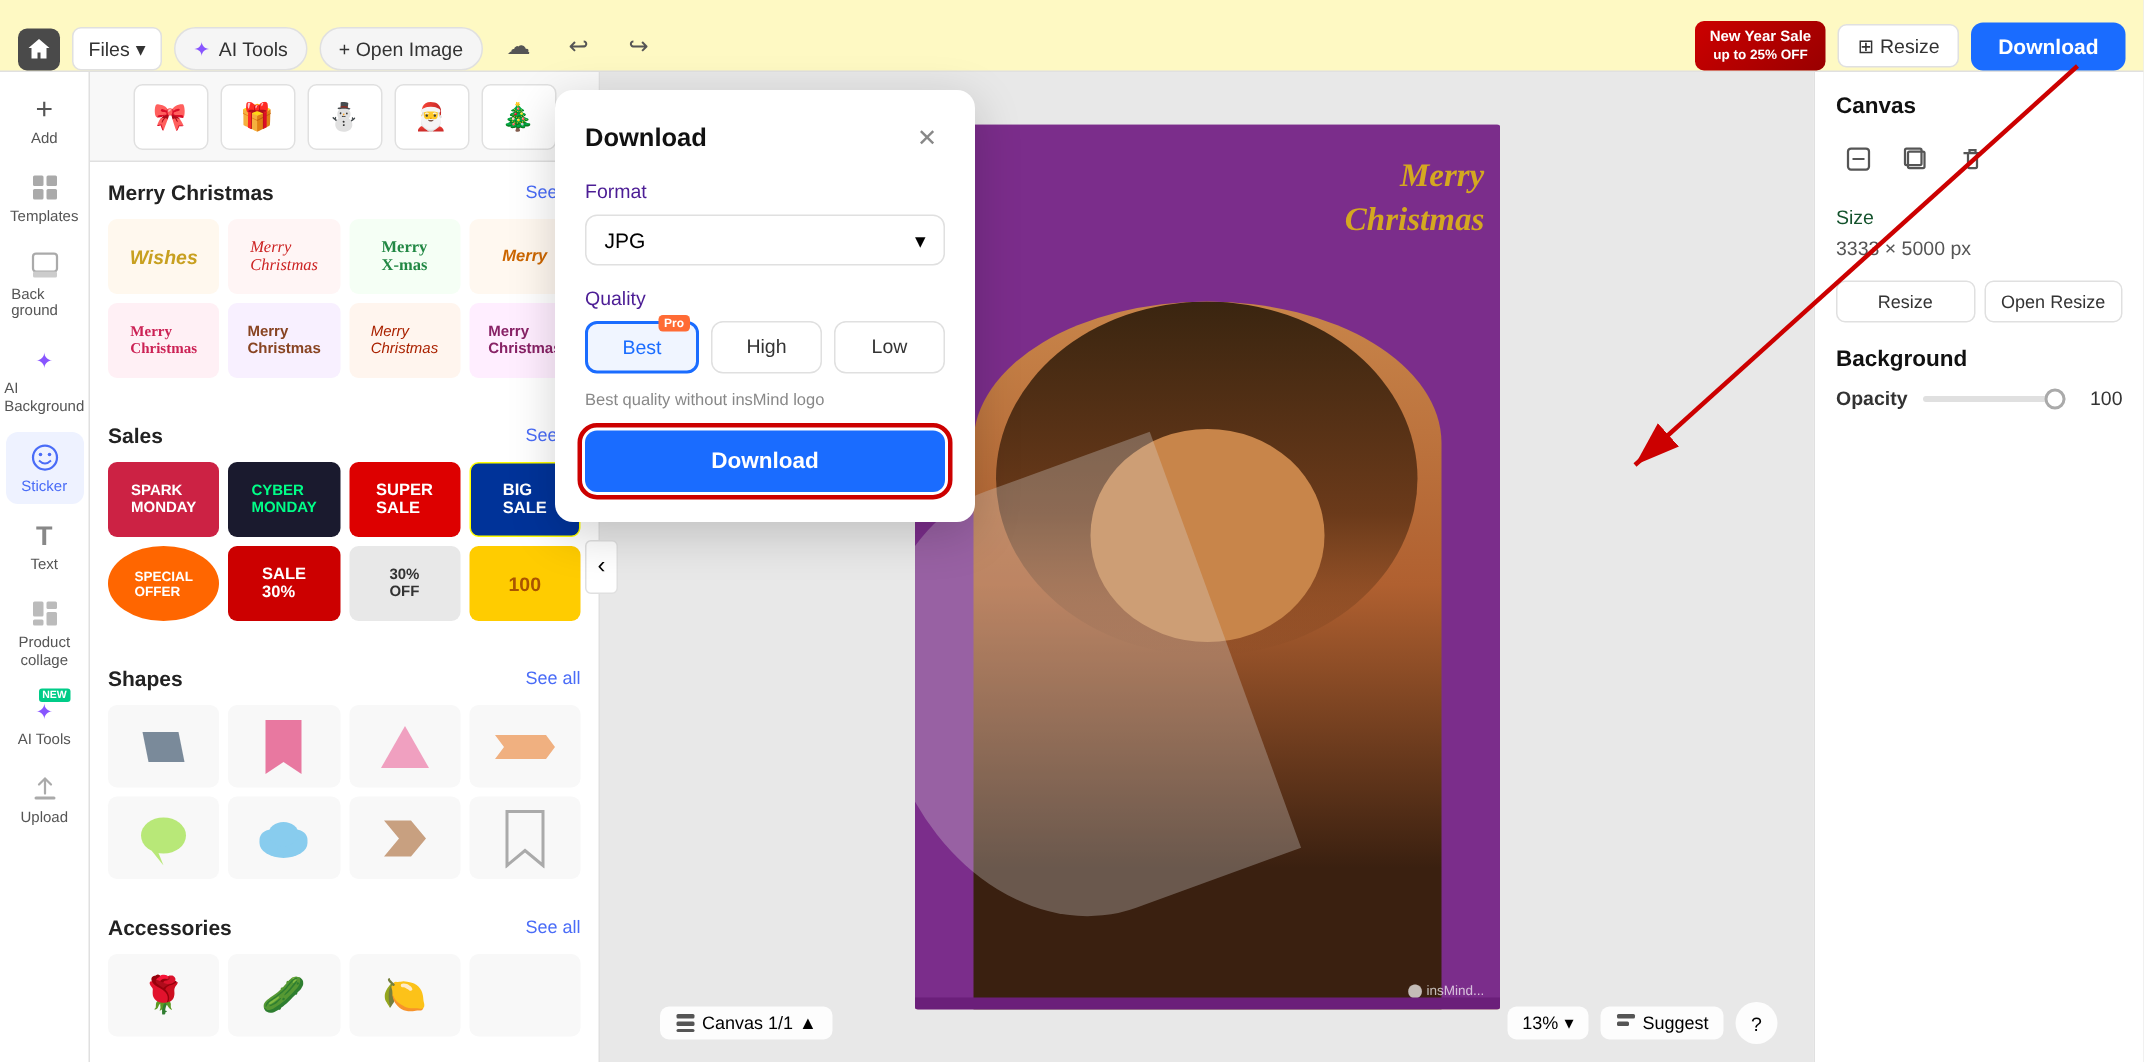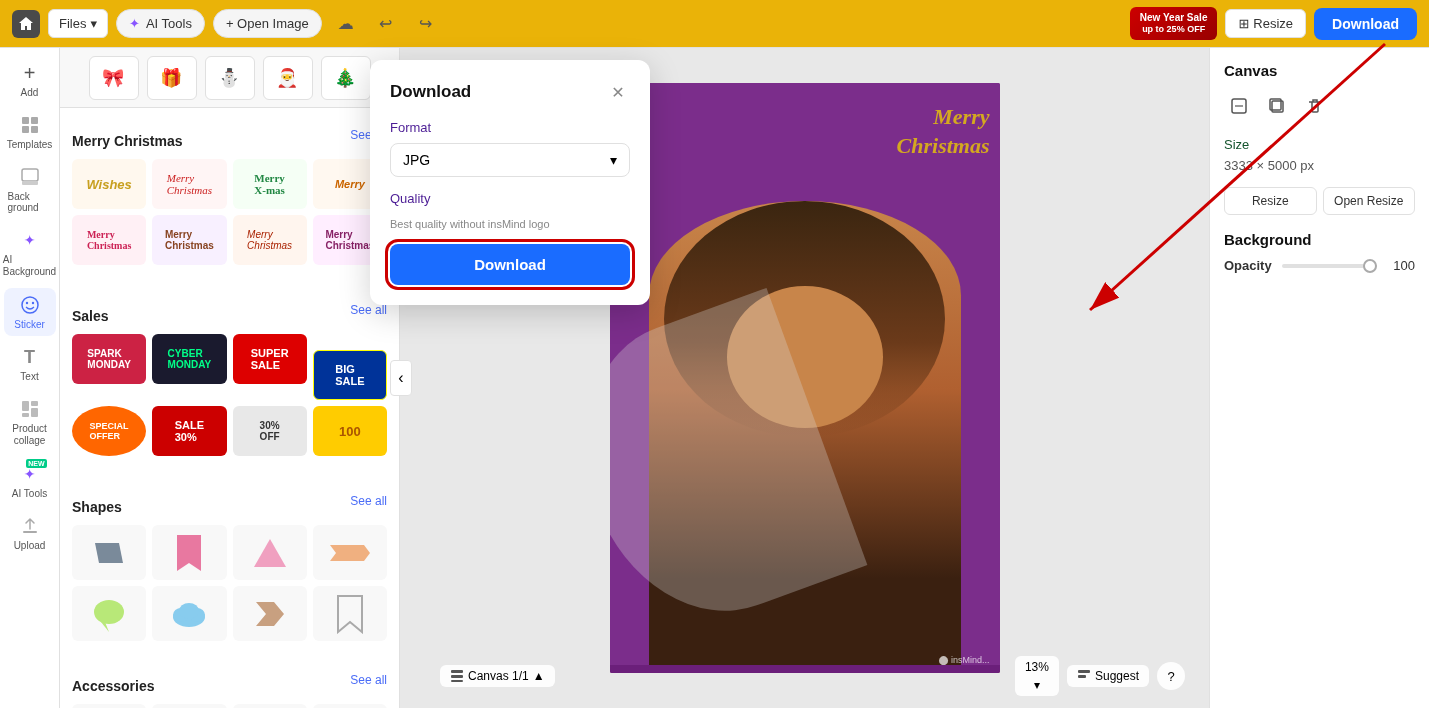--- a/index.html
+++ b/index.html
@@ -1,19 +1,19 @@
 <!DOCTYPE html>
 <html><head>
   <meta charset="utf-8">
   <style>
     * { box-sizing: border-box; margin: 0; padding: 0; }
     body { font-family: -apple-system, BlinkMacSystemFont, 'Segoe UI', sans-serif; background: #f0f0f0; overflow: hidden; width: 1429px; height: 708px; display: flex; flex-direction: column; }
 
     
-    .topbar { height: 48px; background: #eab308; display: flex; align-items: center; padding: 0 12px; gap: 8px; border-bottom: 1px solid #e0e0e0; z-index: 100; flex-shrink: 0; }
+    .topbar { height: 48px; background: #fef9c3; display: flex; align-items: flex-end; padding: 0 12px; gap: 8px; border-bottom: 1px solid #e0e0e0; z-index: 100; flex-shrink: 0; }
     .topbar-logo { width: 28px; height: 28px; background: #4a4a4a; border-radius: 6px; display: flex; align-items: center; justify-content: center; cursor: pointer; }
     .topbar-logo svg { width: 16px; height: 16px; fill: white; }
     .topbar-files-btn { display: flex; align-items: center; gap: 4px; padding: 6px 10px; border-radius: 6px; cursor: pointer; font-size: 13px; color: #333; border: 1px solid #e0e0e0; background: white; }
     .topbar-ai-tools { display: flex; align-items: center; gap: 6px; padding: 6px 12px; border-radius: 20px; background: #f5f5f5; border: 1px solid #e0e0e0; cursor: pointer; font-size: 13px; color: #333; }
     .topbar-open-image { display: flex; align-items: center; gap: 6px; padding: 6px 12px; border-radius: 20px; background: #f5f5f5; border: 1px solid #e0e0e0; cursor: pointer; font-size: 13px; color: #333; }
     .topbar-spacer { flex: 1; }
     .topbar-actions { display: flex; align-items: center; gap: 8px; }
     .topbar-icon-btn { width: 32px; height: 32px; display: flex; align-items: center; justify-content: center; cursor: pointer; color: #555; border-radius: 4px; }
     .new-year-badge { background: linear-gradient(135deg, #c00, #900); color: white; padding: 4px 10px; border-radius: 6px; font-size: 11px; font-weight: bold; line-height: 1.3; text-align: center; cursor: pointer; }
     .resize-btn { display: flex; align-items: center; gap: 4px; padding: 6px 12px; border: 1px solid #e0e0e0; border-radius: 6px; background: white; cursor: pointer; font-size: 13px; color: #333; }
@@ -25,33 +25,33 @@
     
     .left-sidebar { width: 60px; background: #fff; border-right: 1px solid #e0e0e0; display: flex; flex-direction: column; align-items: center; padding: 8px 0; gap: 4px; flex-shrink: 0; }
     .sidebar-item { display: flex; flex-direction: column; align-items: center; padding: 6px 4px; border-radius: 8px; cursor: pointer; width: 52px; font-size: 10px; color: #555; gap: 3px; }
     .sidebar-item.active { background: #eef2ff; color: #4a6cf7; }
     .sidebar-icon { width: 22px; height: 22px; display: flex; align-items: center; justify-content: center; }
 
     
     .panel { width: 340px; background: #fff; border-right: 1px solid #e0e0e0; overflow-y: auto; flex-shrink: 0; }
     .panel-section { padding: 12px; }
     .panel-section-header { display: flex; justify-content: space-between; align-items: center; margin-bottom: 10px; }
-    .panel-section-title { font-size: 14px; font-weight: 600; color: #222; margin-top: 13px; }
+    .panel-section-title { font-size: 14px; font-weight: 600; color: #222; }
     .see-all { font-size: 12px; color: #4a6cf7; cursor: pointer; }
 
     
     .christmas-row { display: grid; grid-template-columns: repeat(4, 1fr); gap: 6px; margin-bottom: 6px; }
     .xmas-item { height: 50px; background: #f8f8f8; border-radius: 6px; display: flex; align-items: center; justify-content: center; font-size: 18px; cursor: pointer; }
 
     
     .sales-row { display: grid; grid-template-columns: repeat(4, 1fr); gap: 6px; margin-bottom: 6px; }
     .sale-item { height: 50px; background: #f8f8f8; border-radius: 6px; display: flex; align-items: center; justify-content: center; font-size: 9px; font-weight: bold; cursor: pointer; }
     .sale-item.cyber { background: #1a1a2e; color: #00ff88; }
     .sale-item.super { background: #d00; color: white; }
-    .sale-item.bigSale { background: #003399; color: white; border: 1px solid #ff0; margin-top: 16px; }
+    .sale-item.bigSale { background: #003399; color: white; border: 1px solid #ff0; }
     .sale-item.special { background: #ff6600; color: white; border-radius: 50%; }
     .sale-item.sale30 { background: #cc0000; color: white; border-radius: 6px; }
     .sale-item.pct30 { background: #e8e8e8; color: #333; }
     .sale-item.pct100 { background: #ffcc00; color: #cc6600; }
 
     
     .shapes-grid { display: grid; grid-template-columns: repeat(4, 1fr); gap: 6px; }
     .shape-item { height: 55px; background: #f8f8f8; border-radius: 6px; display: flex; align-items: center; justify-content: center; cursor: pointer; }
 
     
@@ -60,21 +60,21 @@
 
     
     .canvas-area { flex: 1; background: #e8e8e8; position: relative; display: flex; align-items: center; justify-content: center; overflow: hidden; }
     .canvas-image { width: 390px; height: 590px; object-fit: cover; border-radius: 2px; overflow: hidden; position: relative; }
     .canvas-image-inner { width: 100%; height: 100%; background: linear-gradient(135deg, #7b2d8b 0%, #7b2d8b 50%, #e8c84a 100%); position: relative; }
     .canvas-merry { position: absolute; top: 20px; right: 10px; font-size: 26px; color: #d4a820; font-style: italic; font-family: Georgia, serif; line-height: 1.2; font-weight: bold; }
     .insmindbadge { position: absolute; bottom: 8px; right: 10px; font-size: 9px; color: rgba(255,255,255,0.7); }
     .canvas-bottom-toolbar { position: absolute; bottom: 12px; left: 16px; right: 0; display: flex; align-items: center; justify-content: space-between; padding: 0 24px; gap: 48px; }
     .canvas-layers-btn { display: flex; align-items: center; gap: 4px; background: rgba(255,255,255,0.9); padding: 4px 10px; border-radius: 6px; font-size: 12px; cursor: pointer; }
     .canvas-right-controls { display: flex; align-items: center; gap: 8px; }
-    .zoom-btn { display: flex; align-items: center; gap: 4px; background: rgba(255,255,255,0.9); padding: 4px 10px; border-radius: 6px; font-size: 12px; cursor: pointer; flex-direction: column; }
+    .zoom-btn { display: flex; align-items: center; gap: 4px; background: rgba(255,255,255,0.9); padding: 4px 10px; border-radius: 6px; font-size: 12px; cursor: pointer; }
     .suggest-btn { display: flex; align-items: center; gap: 4px; background: rgba(255,255,255,0.9); padding: 4px 10px; border-radius: 6px; font-size: 12px; cursor: pointer; }
     .help-btn { width: 28px; height: 28px; background: rgba(255,255,255,0.9); border-radius: 50%; display: flex; align-items: center; justify-content: center; font-size: 13px; cursor: pointer; }
     .collapse-btn { position: absolute; right: -12px; top: 50%; transform: translateY(-50%); width: 22px; height: 36px; background: white; border: 1px solid #e0e0e0; border-radius: 4px; display: flex; align-items: center; justify-content: center; cursor: pointer; z-index: 10; }
 
     
     .download-dialog { position: absolute; top: 60px; left: 370px; width: 280px; background: white; border-radius: 12px; box-shadow: 0 8px 32px rgba(0,0,0,0.18); padding: 20px; z-index: 200; }
     .dialog-header { display: flex; justify-content: space-between; align-items: center; margin-bottom: 16px; }
     .dialog-title { font-size: 17px; font-weight: 700; color: #111; }
     .dialog-close { width: 24px; height: 24px; display: flex; align-items: center; justify-content: center; cursor: pointer; color: #888; border-radius: 4px; }
     .dialog-label { font-size: 13px; font-weight: 400; color: #4c1d95; margin-bottom: 8px; }
@@ -425,20 +425,32 @@
     </div>
 
     <div class="dialog-label">Format</div>
     <div class="format-select">
       <span>JPG</span>
       <span>▾</span>
     </div>
 
     <div class="quality-section">
       <div class="dialog-label">Quality</div>
+      <div class="quality-btns">
+        <div class="quality-btn active">
+          <span class="pro-badge">Pro</span>
+          <span>Best</span>
+        </div>
+        <div class="quality-btn">
+          <span>High</span>
+        </div>
+        <div class="quality-btn">
+          <span>Low</span>
+        </div>
+      </div>
     </div>
 
     <div class="quality-note">Best quality without insMind logo</div>
 
     <button class="download-action-btn">Download</button>
   </div>
 
   <div class="right-panel">
     <div class="right-panel-title">Canvas</div>
     <div class="right-panel-icons">

